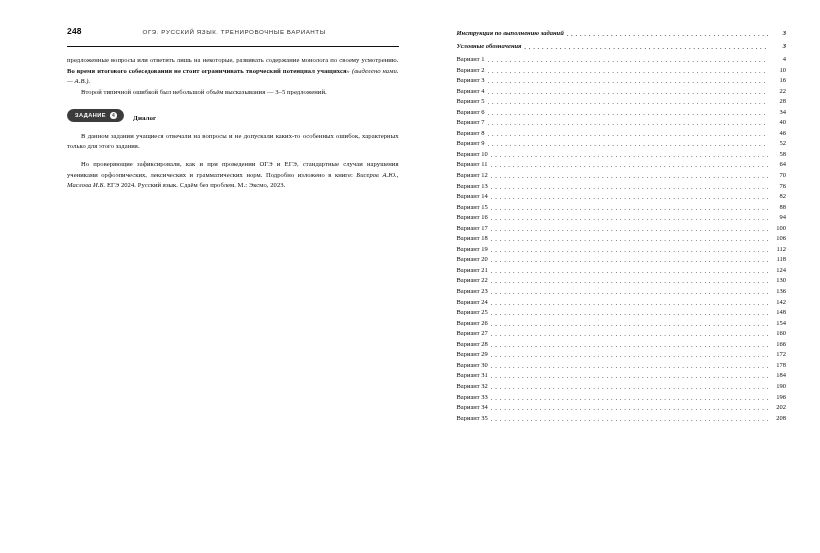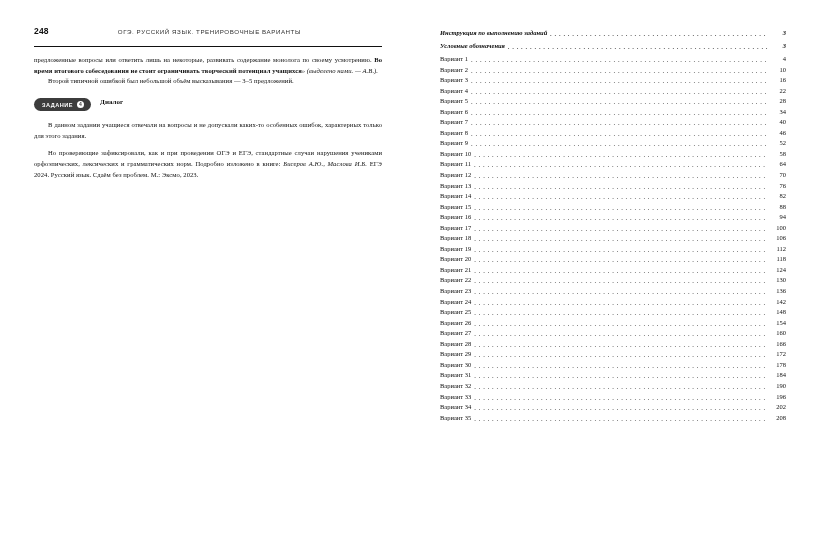--- a/index.html
+++ b/index.html
@@ -9,20 +9,21 @@
   }
   .page {
     width: 820px;
     height: 553px;
     background: #ffffff;
     position: relative;
     overflow: hidden;
     font-family: "Liberation Serif", serif;
     color: #1a1a1a;
     box-sizing: border-box;
+    padding-left: 33px;
   }
   .spread {
     display: flex;
     width: 100%;
     height: 100%;
   }
   .page-left, .page-right {
     width: 50%;
     box-sizing: border-box;
     position: relative;
@@ -68,21 +69,21 @@
     text-indent: 14px;
     color: #111;
     letter-spacing: 0.05px;
   }
   .body-text p.noindent { text-indent: 0; }
   .body-text p.gap { margin-top: 7px; }
   .bold { font-weight: bold; }
   .ital { font-style: italic; }
   .task-row {
     display: flex;
-    align-items: flex-start;
+    align-items: flex-end;
     margin: 11px 0 9px 0;
   }
   .task-badge {
     background: #3c3c3c;
     color: #ffffff;
     font-family: "Liberation Sans", sans-serif;
     font-size: 5.6px;
     font-weight: bold;
     letter-spacing: 0.5px;
     padding: 3px 7px 3px 8px;

